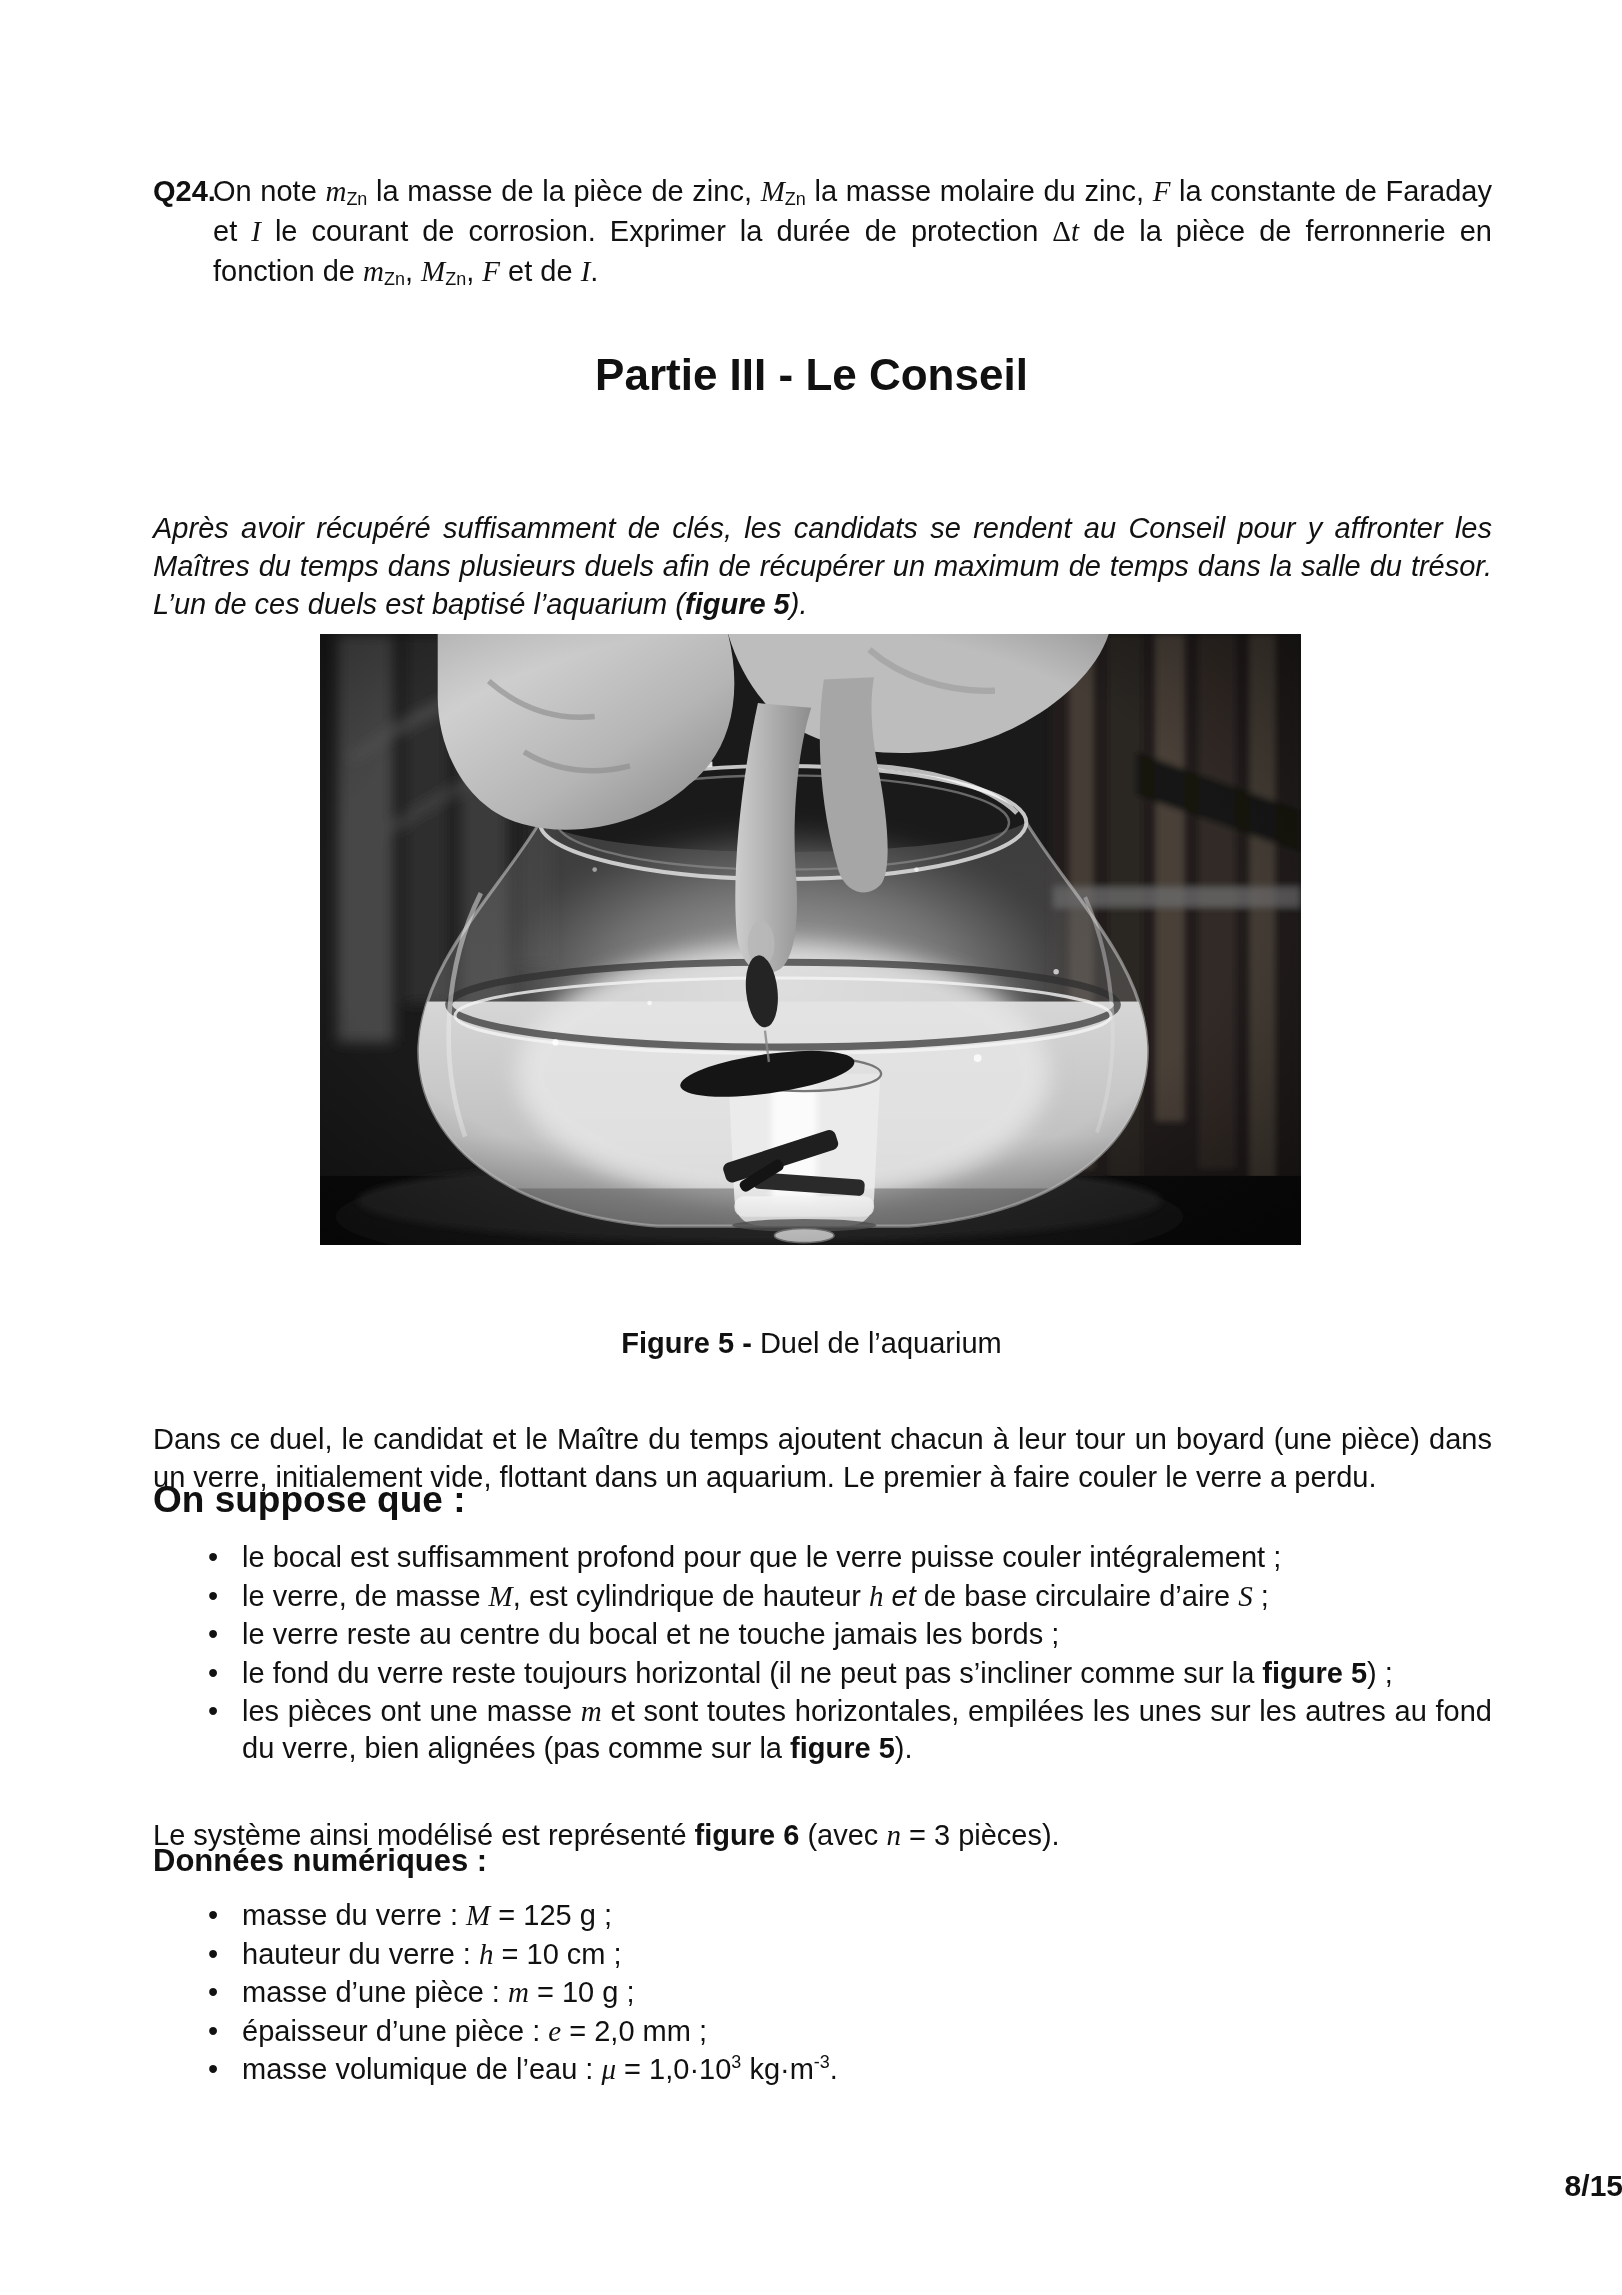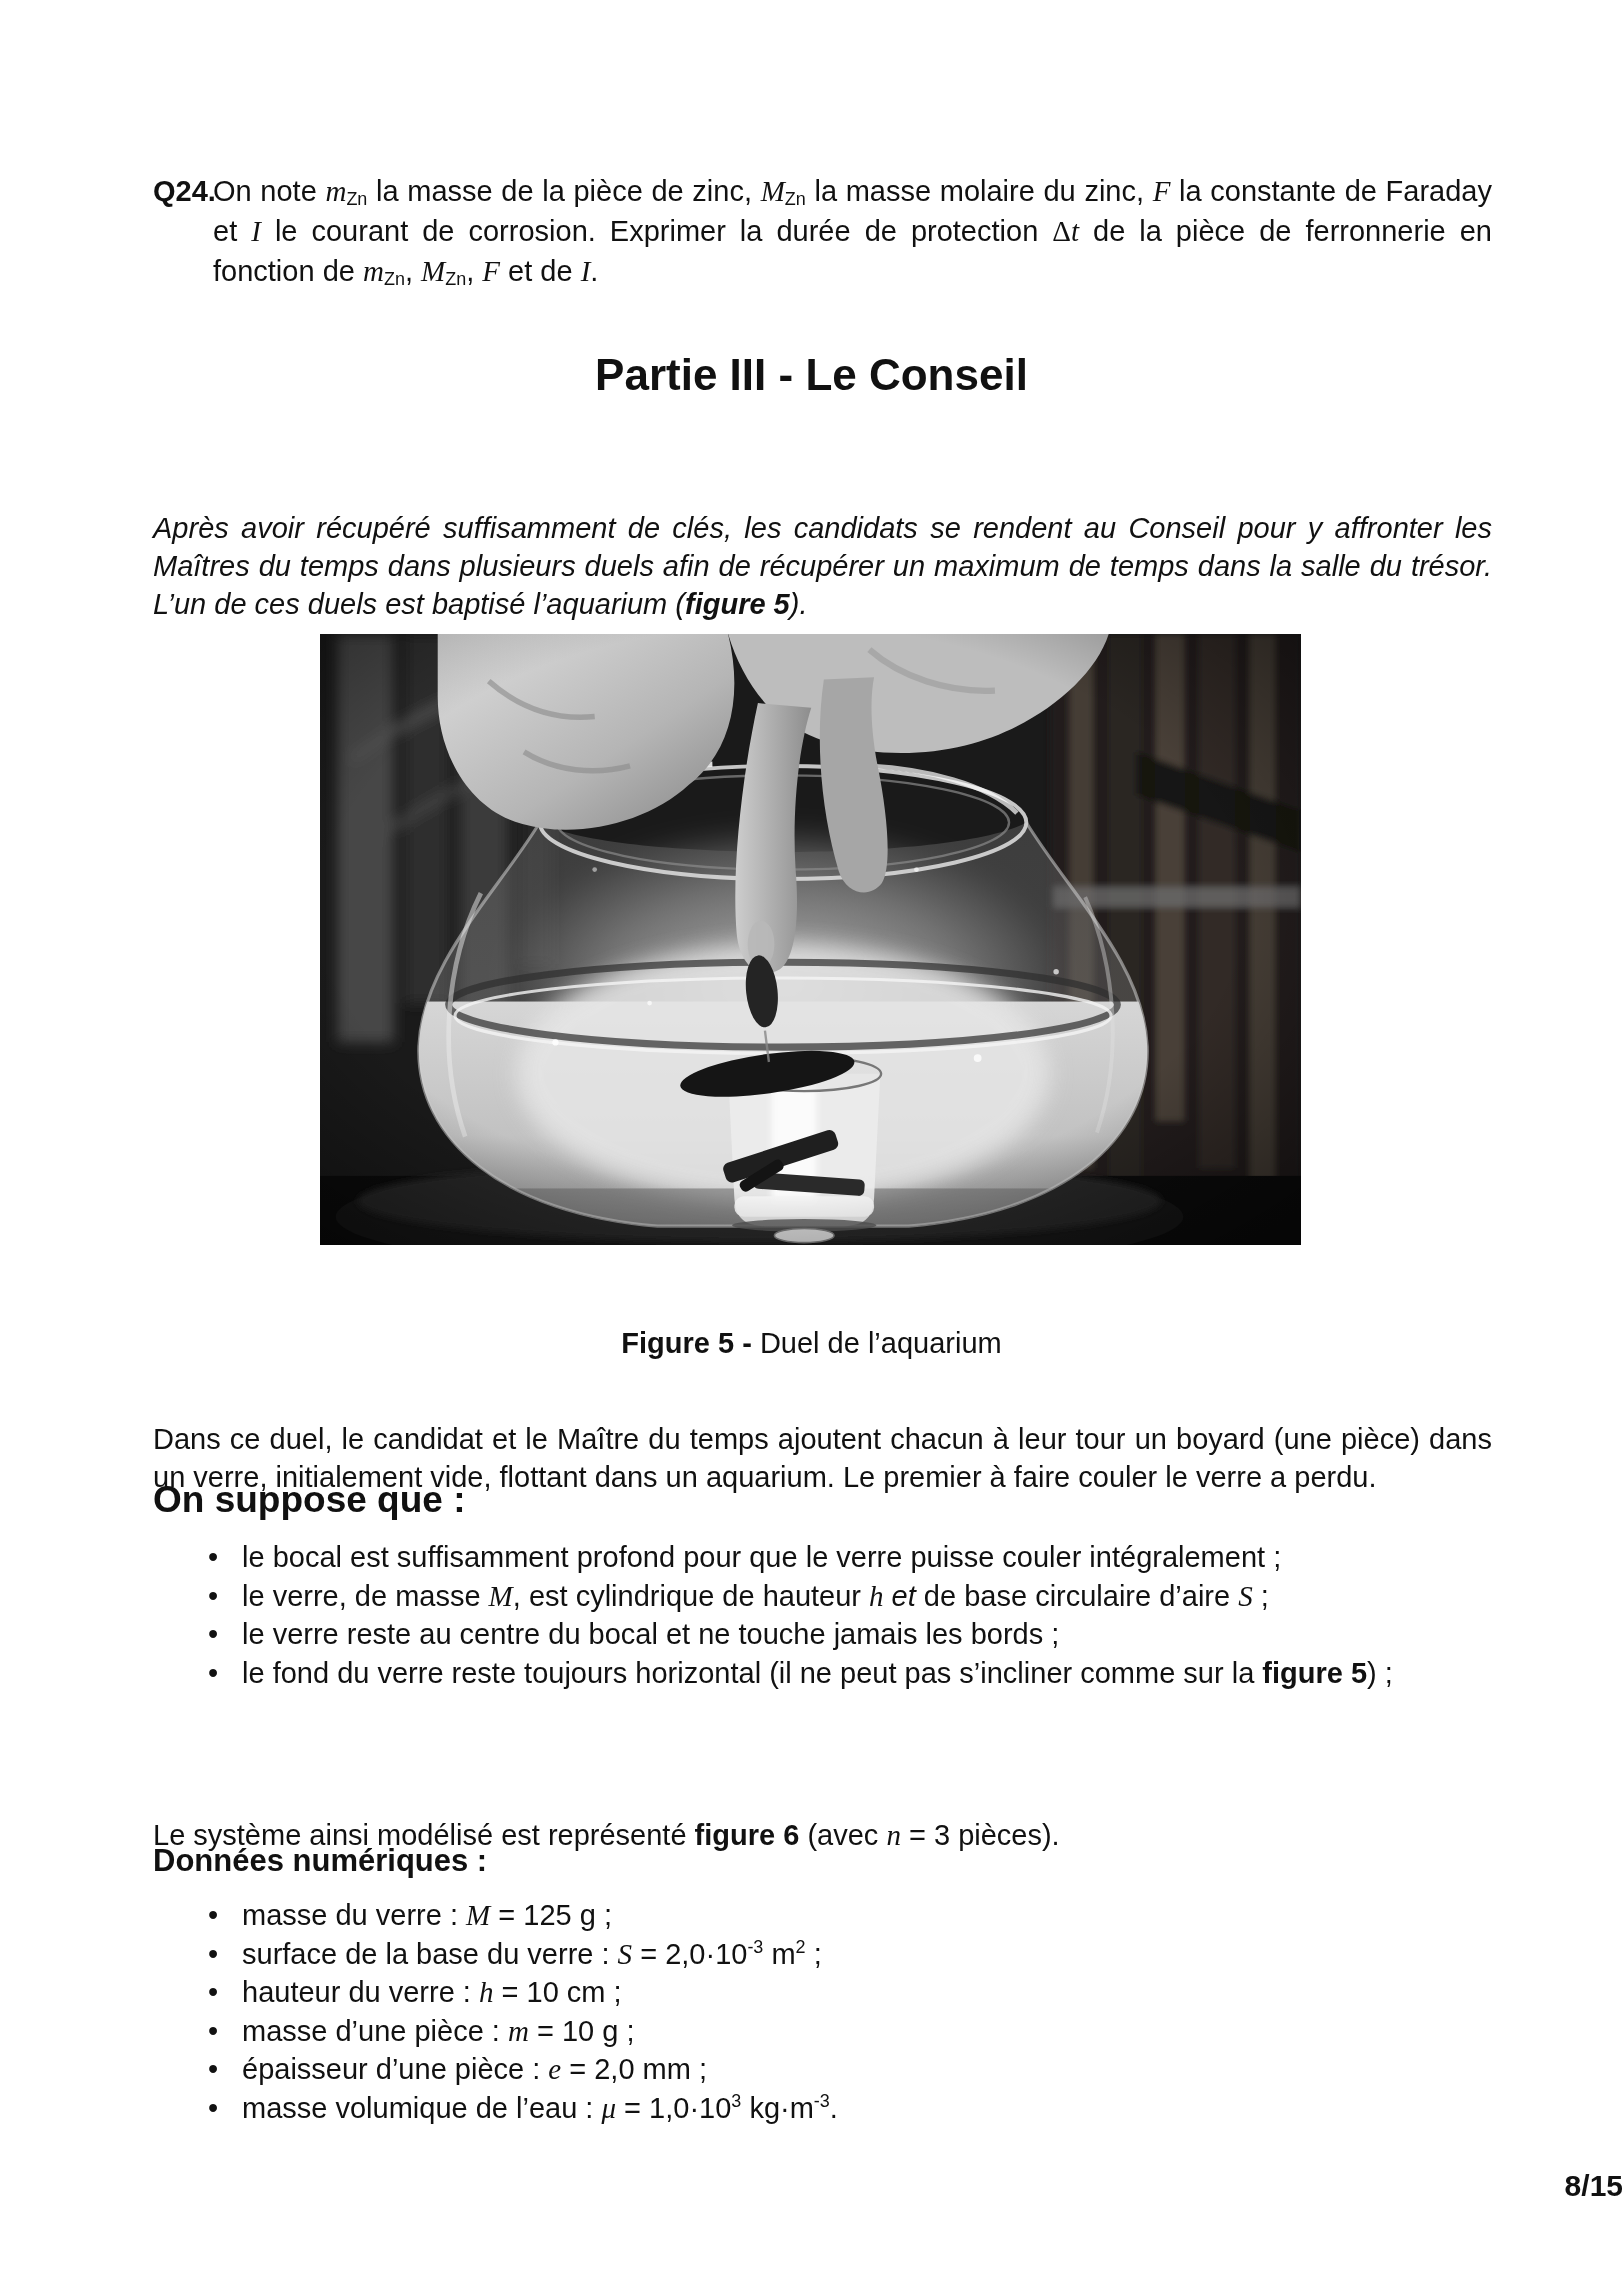--- a/index.html
+++ b/index.html
@@ -200,28 +200,28 @@
   <p class="abs caption"><span class="rs-b">Figure 5 - </span><span class="rs-n">Duel de l’aquarium</span></p>
 
   <p class="abs para-duel"><span class="rs-n">Dans ce duel, le candidat et le Maître du temps ajoutent chacun à leur tour un boyard (une pièce) dans un verre, initialement vide, flottant dans un aquarium. Le premier à faire couler le verre a perdu.</span></p>
 
   <h2 class="abs h-suppose">On suppose que&nbsp;:</h2>
   <ul class="abs blist">
     <li><span class="rs-n">le bocal est suffisamment profond pour que le verre puisse couler intégralement&nbsp;;</span></li>
     <li><span class="rs-n">le verre, de masse </span><span class="rs-m">M</span><span class="rs-n">, est cylindrique de hauteur </span><span class="rs-m">h</span><span class="rs-i"> et</span><span class="rs-n"> de base circulaire d’aire </span><span class="rs-m">S</span><span class="rs-n">&nbsp;;</span></li>
     <li><span class="rs-n">le verre reste au centre du bocal et ne touche jamais les bords&nbsp;;</span></li>
     <li><span class="rs-n">le fond du verre reste toujours horizontal (il ne peut pas s’incliner comme sur la </span><span class="rs-b">figure 5</span><span class="rs-n">)&nbsp;;</span></li>
+    <li><span class="rs-n">les pièces ont une masse </span><span class="rs-m">m</span><span class="rs-n"> et sont toutes horizontales, empilées les unes sur les autres au fond du verre, bien alignées (pas comme sur la </span><span class="rs-b">figure 5</span><span class="rs-n">).</span></li>
   </ul>
 
   <p class="abs para-systeme"><span class="rs-n">Le système ainsi modélisé est représenté </span><span class="rs-b">figure 6</span><span class="rs-n"> (avec </span><span class="rs-m">n</span><span class="rs-n"> = 3 pièces).</span></p>
 
   <h2 class="abs h-donnees">Données numériques&nbsp;:</h2>
   <ul class="abs blist dlist">
     <li><span class="rs-n">masse du verre&nbsp;: </span><span class="rs-m">M</span><span class="rs-n"> = 125 g&nbsp;;</span></li>
-    <li><span class="rs-n">surface de la base du verre&nbsp;: </span><span class="rs-m">S</span><span class="rs-n"> = 2,0·10</span><sup class="rs-sup">-3</sup><span class="rs-n"> m</span><sup class="rs-sup">2</sup><span class="rs-n">&nbsp;;</span></li>
     <li><span class="rs-n">hauteur du verre&nbsp;: </span><span class="rs-m">h</span><span class="rs-n"> = 10 cm&nbsp;;</span></li>
     <li><span class="rs-n">masse d’une pièce&nbsp;: </span><span class="rs-m">m</span><span class="rs-n"> = 10 g&nbsp;;</span></li>
     <li><span class="rs-n">épaisseur d’une pièce&nbsp;: </span><span class="rs-m">e</span><span class="rs-n"> = 2,0 mm&nbsp;;</span></li>
     <li><span class="rs-n">masse volumique de l’eau&nbsp;: </span><span class="rs-m">μ</span><span class="rs-n"> = 1,0·10</span><sup class="rs-sup">3</sup><span class="rs-n"> kg·m</span><sup class="rs-sup">-3</sup><span class="rs-n">.</span></li>
   </ul>
 
   <div class="abs footer">8/15</div>
 
 </div>
 

